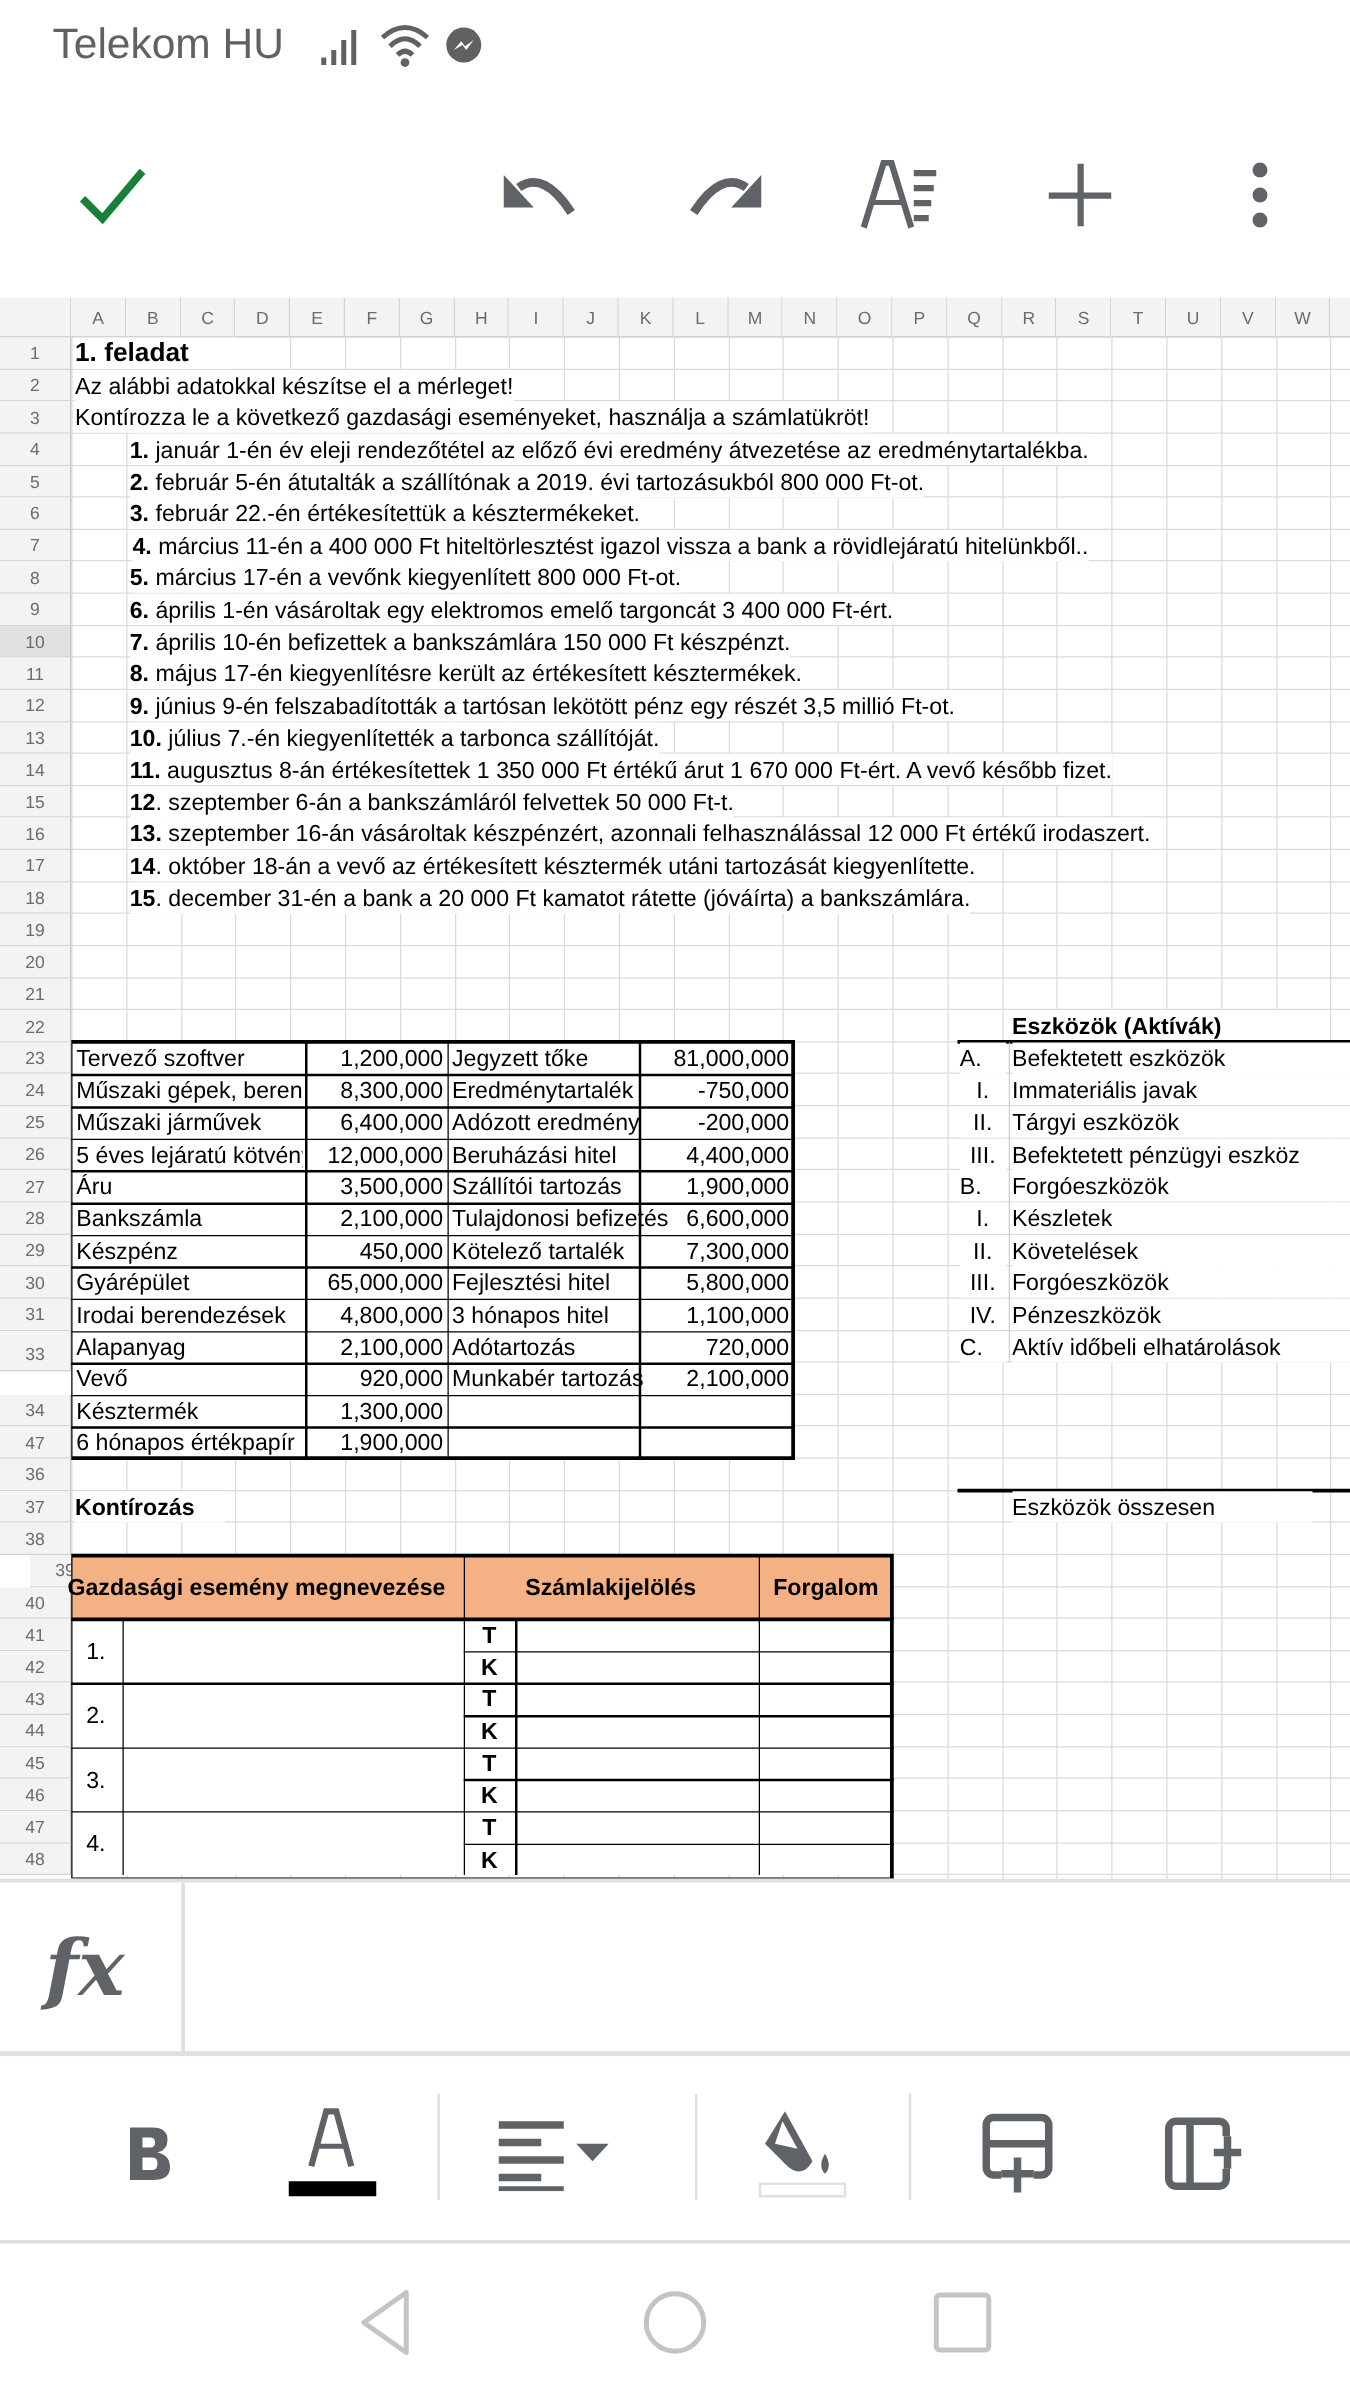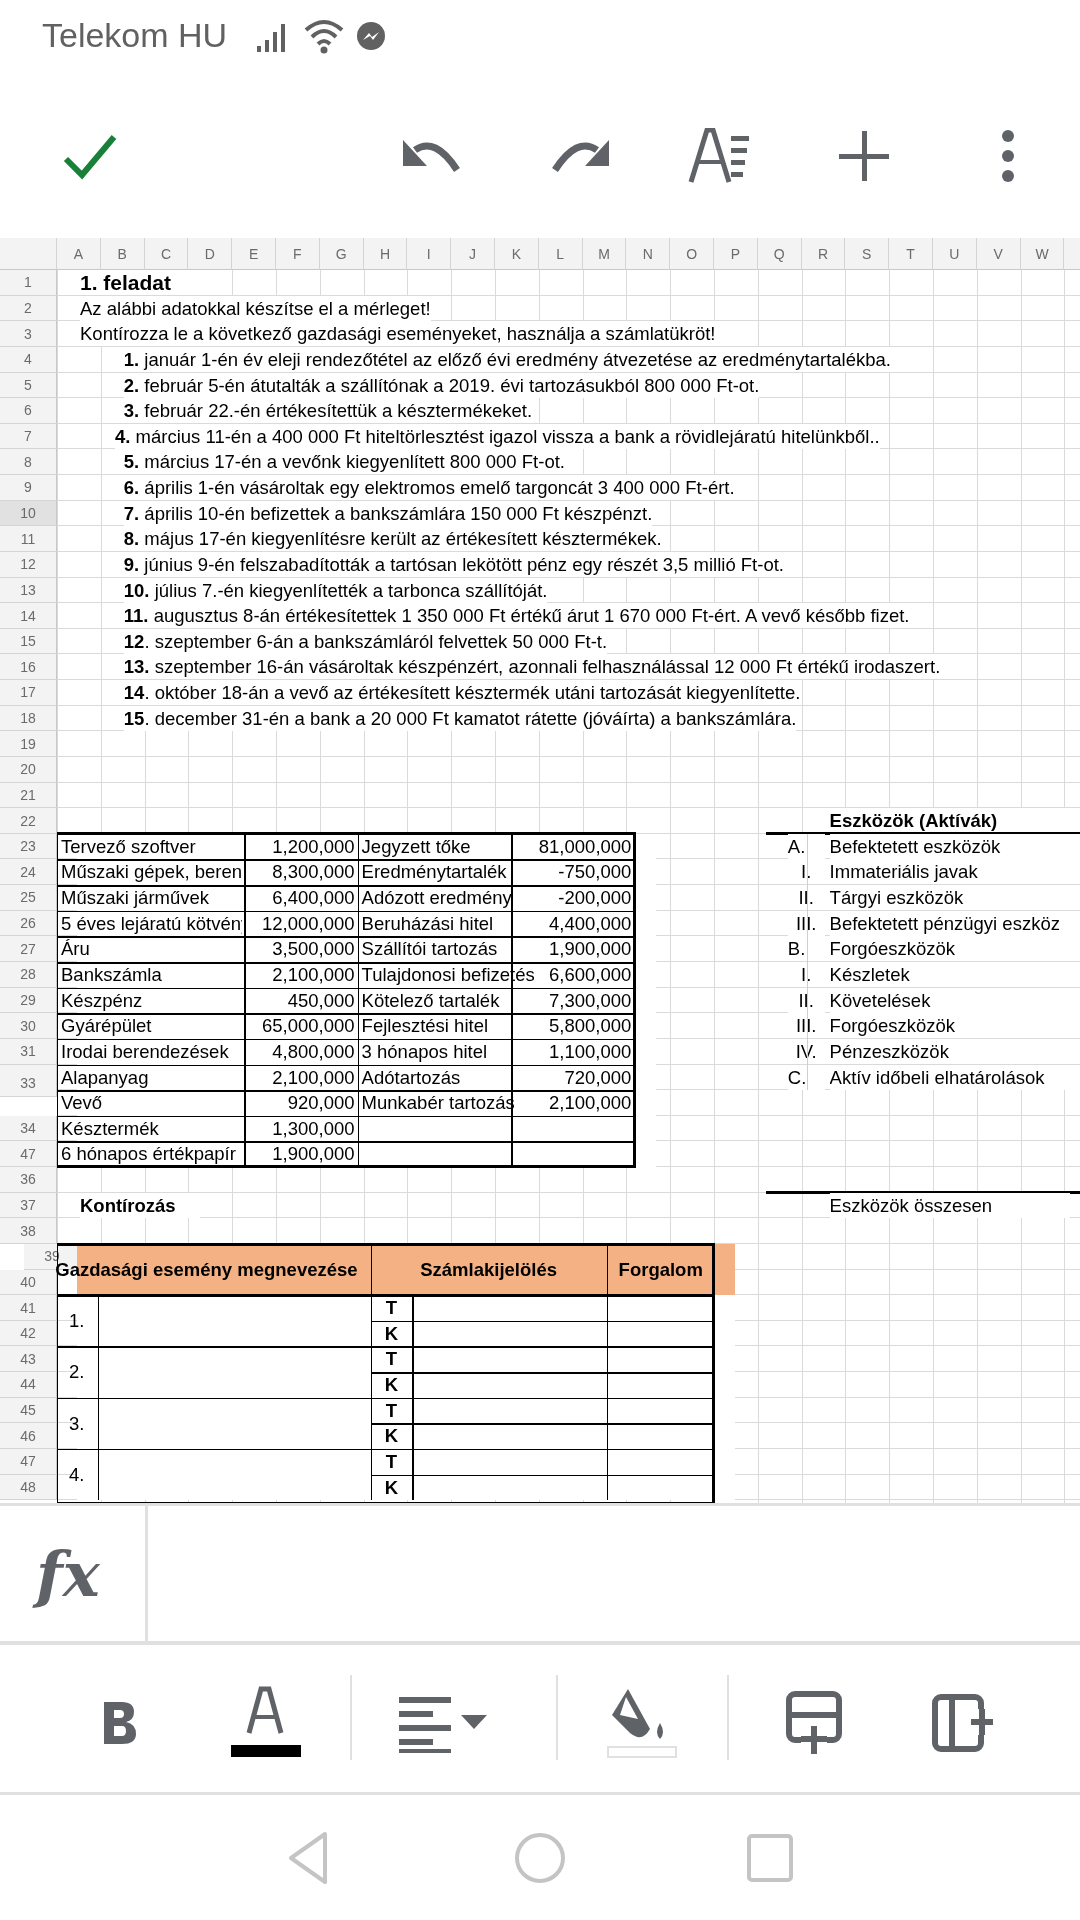--- a/index.html
+++ b/index.html
@@ -13,21 +13,21 @@
   #toolbar { left: 0; top: 73px; width: 1080px; height: 165px; background: #fff; }
   .tbtn { position: absolute; top: 45px; width: 80px; height: 80px; display: flex; align-items: center; justify-content: center; color: #5f6368; }
   
   #grid { left: 0; top: 238px; width: 1080px; height: 1265px; overflow: hidden; background: #fff; }
   .colhdr { position: absolute; top: 0; height: 32px; background: #f3f3f3; border-right: 1px solid #d4d4d4; border-bottom: 1px solid #c8c8c8; color: #6b6b6b; font-size: 14px; display: flex; align-items: center; justify-content: center; }
   .rowhdr { position: absolute; left: 0; width: 57px; background: #f3f3f3; border-right: 1px solid #c8c8c8; border-bottom: 1px solid #d4d4d4; color: #6b6b6b; font-size: 14px; display: flex; align-items: center; justify-content: center; }
   .rowhdr.sel { background: #e1e1e1; }
   .gline-v { position: absolute; width: 1px; background: #dadada; }
   .gline-h { position: absolute; height: 1px; background: #dadada; left: 57px; }
   .cell { position: absolute; font-size: 18.5px; white-space: nowrap; line-height: 25px; height: 25px; }
-  .cellfill { background: #fff; margin-left: 20px; }
+  .cellfill { background: #fff; }
   .b { font-weight: bold; }
   .num { text-align: right; }
   .tbl-border { position: absolute; border: 3.5px solid #000; pointer-events: none; }
   .ln-v { position: absolute; width: 1.5px; background: #000; }
   .ln-h { position: absolute; height: 1.5px; background: #000; }
   
   #formula { left: 0; top: 1503px; width: 1080px; height: 142px; background: #fff; border-top: 3px solid #e0e0e0; border-bottom: 4px solid #e0e0e0; }
   #formula .fx { left: 36px; top: 32px; font-family: "DejaVu Serif", serif; font-style: italic; font-weight: bold; font-size: 62px; color: #5f6368; }
   #formula .sep { left: 145px; top: 0; width: 3px; height: 138px; background: #e0e0e0; }
   #formula input { position: absolute; left: 170px; top: 30px; width: 880px; height: 80px; border: none; outline: none; font-size: 50px; font-family: "Liberation Sans", sans-serif; color: #9e9e9e; background: transparent; }
@@ -277,21 +277,21 @@
       <div class="rowhdr" style="top: 1210.98px; height: 25.63px;">47</div>
       <div class="rowhdr" style="top: 1236.61px; height: 25.63px;">48</div>
     </div>
   <div id="cells">
       <div class="cell b cellfill" style="left: 60px; top: 32px; width: 130px; font-size: 21px;">1. feladat</div>
       <div class="cell cellfill" style="left: 60px; top: 57.63px;">Az alábbi adatokkal készítse el a mérleget!</div>
       <div class="cell cellfill" style="left: 60px; top: 83.26px;">Kontírozza le a következő gazdasági eseményeket, használja a számlatükröt!</div>
       <div class="cell cellfill" style="left: 103.8px; top: 108.89px;"><span class="b">1.</span><span> január 1-én év eleji rendezőtétel az előző évi eredmény átvezetése az eredménytartalékba.</span></div>
       <div class="cell cellfill" style="left: 103.8px; top: 134.52px;"><span class="b">2.</span><span> február 5-én átutalták a szállítónak a 2019. évi tartozásukból 800 000 Ft-ot.</span></div>
       <div class="cell cellfill" style="left: 103.8px; top: 160.15px;"><span class="b">3.</span><span> február 22.-én értékesítettük a késztermékeket.</span></div>
-      <div class="cell cellfill" style="left: 95px; top: 185.78px;"><span class="b">4.</span><span> március 11-én a 400 000 Ft hiteltörlesztést igazol vissza a bank a rövidlejáratú hitelünkből..</span></div>
+      <div class="cell cellfill" style="left: 106px; top: 185.78px;"><span class="b">4.</span><span> március 11-én a 400 000 Ft hiteltörlesztést igazol vissza a bank a rövidlejáratú hitelünkből..</span></div>
       <div class="cell cellfill" style="left: 103.8px; top: 211.41px;"><span class="b">5.</span><span> március 17-én a vevőnk kiegyenlített 800 000 Ft-ot.</span></div>
       <div class="cell cellfill" style="left: 103.8px; top: 237.04px;"><span class="b">6.</span><span> április 1-én vásároltak egy elektromos emelő targoncát 3 400 000 Ft-ért.</span></div>
       <div class="cell cellfill" style="left: 103.8px; top: 262.67px;"><span class="b">7.</span><span> április 10-én befizettek a bankszámlára 150 000 Ft készpénzt.</span></div>
       <div class="cell cellfill" style="left: 103.8px; top: 288.3px;"><span class="b">8.</span><span> május 17-én kiegyenlítésre került az értékesített késztermékek.</span></div>
       <div class="cell cellfill" style="left: 103.8px; top: 313.93px;"><span class="b">9.</span><span> június 9-én felszabadították a tartósan lekötött pénz egy részét 3,5 millió Ft-ot.</span></div>
       <div class="cell cellfill" style="left: 103.8px; top: 339.56px;"><span class="b">10.</span><span> július 7.-én kiegyenlítették a tarbonca szállítóját.</span></div>
       <div class="cell cellfill" style="left: 103.8px; top: 365.19px;"><span class="b">11.</span><span> augusztus 8-án értékesítettek 1 350 000 Ft értékű árut 1 670 000 Ft-ért. A vevő később fizet.</span></div>
       <div class="cell cellfill" style="left: 103.8px; top: 390.82px;"><span class="b">12</span><span>. szeptember 6-án a bankszámláról felvettek 50 000 Ft-t.</span></div>
       <div class="cell cellfill" style="left: 103.8px; top: 416.45px;"><span class="b">13.</span><span> szeptember 16-án vásároltak készpénzért, azonnali felhasználással 12 000 Ft értékű irodaszert.</span></div>
       <div class="cell cellfill" style="left: 103.8px; top: 442.08px;"><span class="b">14</span><span>. október 18-án a vevő az értékesített  késztermék utáni tartozását kiegyenlítette.</span></div>
@@ -387,21 +387,21 @@
       <div class="cell cellfill" style="left: 767.8px; top: 800.9px; width: 36.8px; text-align: center;">IV.</div>
       <div class="cell cellfill" style="left: 809.6px; top: 800.9px; width: 270.4px; overflow: hidden;">Pénzeszközök</div>
       <div class="cell cellfill" style="left: 767.8px; top: 826.53px; width: 36.8px; text-align: left;">C.</div>
       <div class="cell cellfill" style="left: 809.6px; top: 826.53px; width: 270.4px; overflow: hidden;">Aktív időbeli elhatárolások</div>
       <div class="gline-v" style="left: 806.6px; top: 595.86px; width: 1px; height: 256.3px; background: rgb(207, 207, 207);"></div>
       <div class="ln-h" style="left: 765.8px; top: 952.68px; width: 314.2px; height: 3.5px;"></div>
       <div class="cell cellfill" style="left: 809.6px; top: 954.68px; width: 240px;">Eszközök összesen</div>
       <div class="cell b cellfill" style="left: 60px; top: 954.68px; width: 120px;">Kontírozás</div>
       <div class="cellfill" style="left: 57px; top: 1005.94px; width: 658px; height: 51.26px; position: absolute; background: rgb(244, 177, 131);"></div>
       <div class="cellfill" style="left: 57px; top: 1057.2px; width: 658px; height: 205.04px; position: absolute;"></div>
-      <div class="cell b" style="left: 44px; top: 1005.94px; width: 313.6px; height: 51.26px; line-height: 51.26px; text-align: right; background: transparent;">Gazdasági esemény megnevezése</div>
+      <div class="cell b" style="left: 54px; top: 1005.94px; width: 313.6px; height: 51.26px; line-height: 51.26px; text-align: left; background: transparent;">Gazdasági esemény megnevezése</div>
       <div class="cell b" style="left: 370.6px; top: 1005.94px; width: 236px; height: 51.26px; line-height: 51.26px; text-align: center; background: transparent;">Számlakijelölés</div>
       <div class="cell b" style="left: 606.6px; top: 1005.94px; width: 108.4px; height: 51.26px; line-height: 51.26px; text-align: left; background: transparent; padding-left: 12px;">Forgalom</div>
       <div class="ln-h" style="left: 57px; top: 1055.7px; width: 658px; height: 3px;"></div>
       <div class="ln-v" style="left: 370.6px; top: 1005.94px; width: 1.5px; height: 256.3px;"></div>
       <div class="ln-v" style="left: 606.6px; top: 1005.94px; width: 1.5px; height: 256.3px;"></div>
       <div class="ln-v" style="left: 97.8px; top: 1057.2px; width: 1.5px; height: 205.04px;"></div>
       <div class="ln-v" style="left: 412.4px; top: 1057.2px; width: 1.5px; height: 205.04px;"></div>
       <div class="cell " style="left: 69px; top: 1057.2px; height: 51.26px; line-height: 51.26px;">1.</div>
       <div class="cell " style="left: 101.8px; top: 1057.2px; width: 264.8px; height: 51.26px; line-height: 51.26px;"></div>
       <div class="cell b" style="left: 370.6px; top: 1057.2px; width: 41.8px; text-align: center;">T</div>

